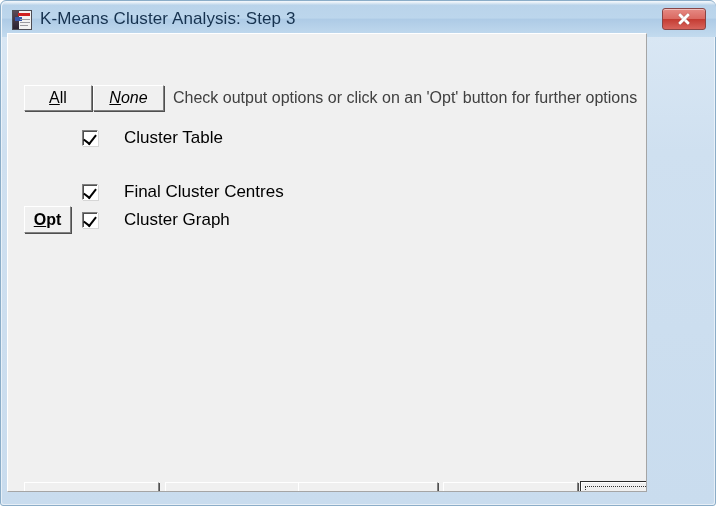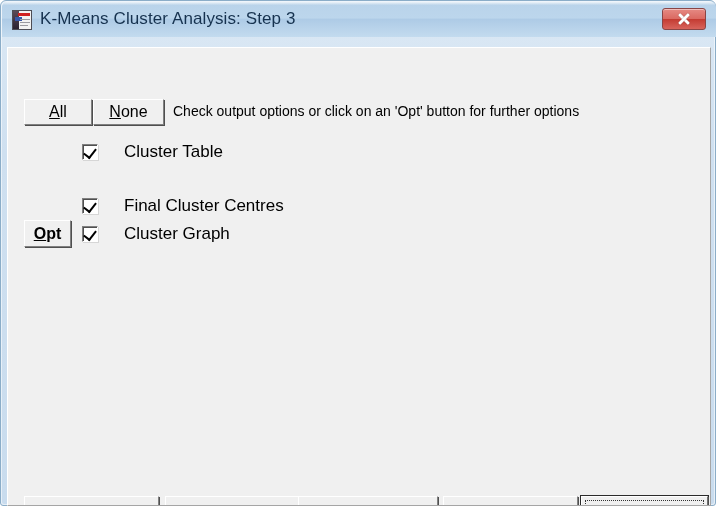--- a/index.html
+++ b/index.html
@@ -113,22 +113,22 @@
     background: #ffffff;
     border-radius: 1px;
     box-shadow: 0 0 1px rgba(0,0,0,0.35);
   }
   #close-btn .x1 { transform: translate(-50%,-50%) rotate(45deg); }
   #close-btn .x2 { transform: translate(-50%,-50%) rotate(-45deg); }
 
   
   #client {
     position: absolute;
-    left: 6px; top: 46px;
-    width: 704px;
+    left: 6px; top: 32px;
+    width: 640px;
     height: 459px;
     background: #f0f0f0;
     box-sizing: border-box;
     border-left: 1px solid #ffffff;
     border-top: 1px solid #ffffff;
     border-right: 1px solid #a5a5a5;
     border-bottom: 1px solid #a5a5a5;
     overflow: hidden;
   }
 
@@ -172,27 +172,27 @@
   }
   .focus-rect {
     position: absolute;
     left: 3px; right: 3px; top: 3px; bottom: 3px;
     border: 1px dotted #333333;
     pointer-events: none;
   }
 
   
   #btn-all   { left: 16px;  top: 51px; width: 68px;  height: 26px; }
-  #btn-none  { left: 85px;  top: 51px; width: 71px;  height: 26px; }
+  #btn-none  { left: 85px;  top: 51px; width: 71px;  height: 26px; font-style: italic; }
 
   #hint-text {
     position: absolute;
     left: 165px; top: 55px;
-    font-size: 14px;
-    color: #000000;
+    font-size: 16px;
+    color: #404040;
     white-space: nowrap;
   }
 
   
   #btn-opt { left: 16px; top: 172px; width: 47px; height: 27px; font-size: 16px; font-weight: bold; }
 
   
   .cb-row {
     position: absolute;
     left: 74px;

